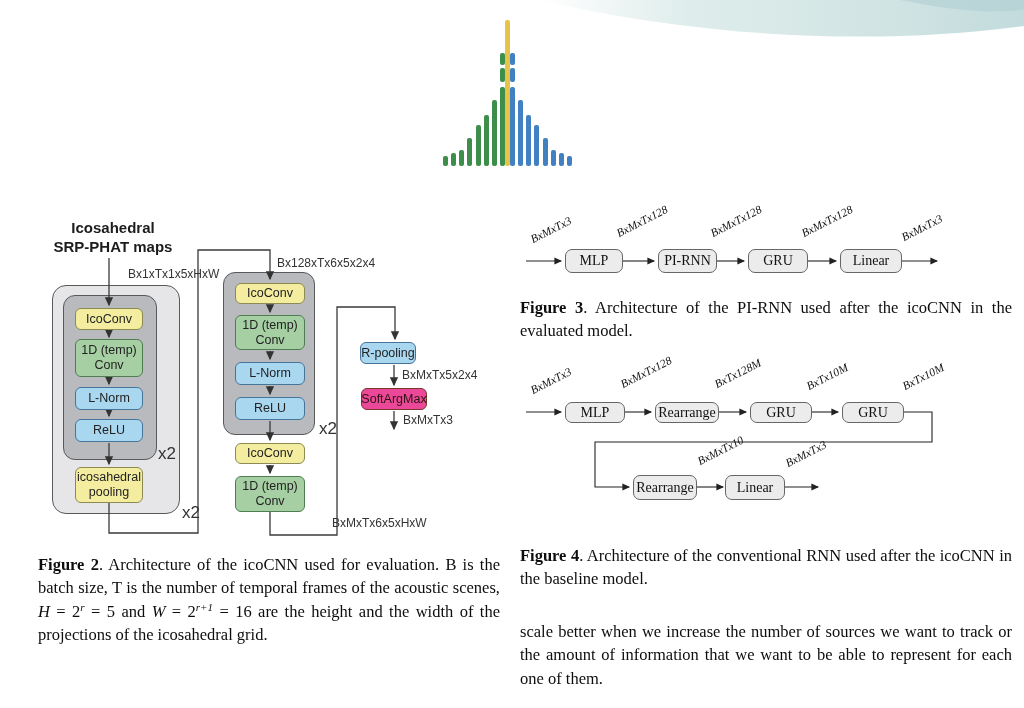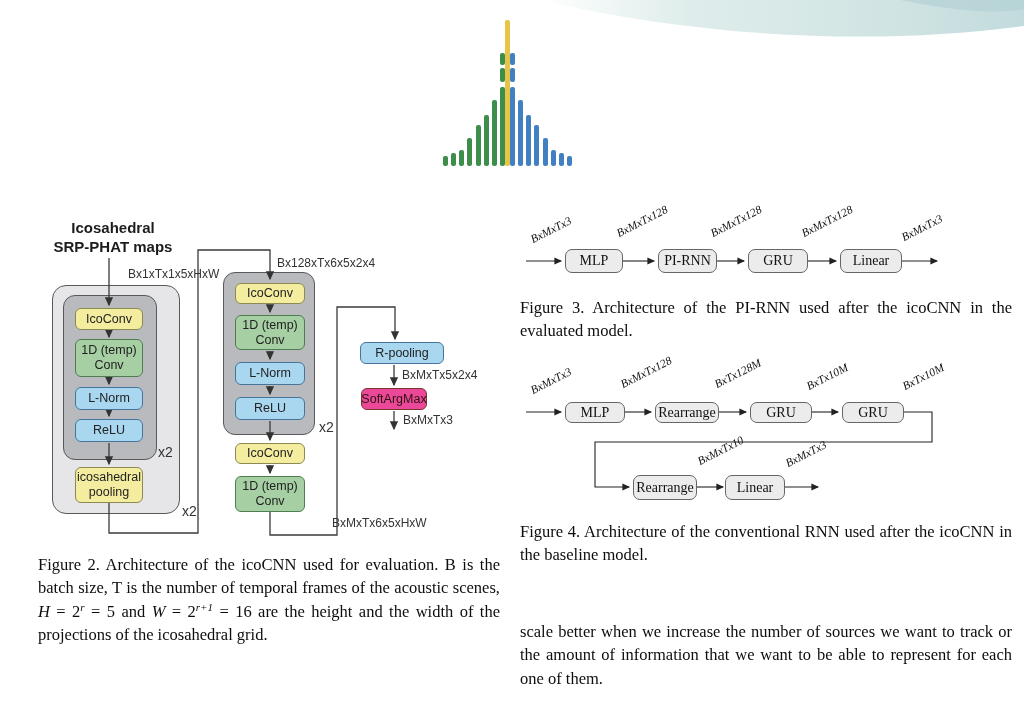--- a/index.html
+++ b/index.html
@@ -22,36 +22,36 @@
   .graybox{position:absolute;border:1.5px solid #58595b;z-index:1;}
   .f2svg{position:absolute;left:0;top:0;z-index:2;}
   .f2block{position:absolute;border-radius:6px;display:flex;flex-direction:column;
            align-items:center;justify-content:center;text-align:center;
            font-size:12.5px;line-height:1.18;color:#222;z-index:3;box-sizing:border-box;}
   .blk-yellow{background:#f4eda0;border:1.2px solid #8a8a52;}
   .blk-green{background:#a6d0a3;border:1.2px solid #4e7d52;}
   .blk-blue{background:#a9d7f0;border:1.2px solid #46759c;}
   .blk-red{background:#ec4899;border:1.2px solid #7c342e;color:#2d1210;}
   .dimlabel{position:absolute;font-size:12px;color:#333;white-space:nowrap;z-index:4;}
-  .x2{position:absolute;font-size:14px;color:#333;z-index:4;}
+  .x2{position:absolute;font-size:17px;color:#333;z-index:4;}
   .f2out{position:absolute;left:316px;top:224px;width:84px;text-align:center;
          font-weight:700;font-size:15px;line-height:1.3;color:#1c1c1c;z-index:4;}
   
   .figserif{position:absolute;}
   .box-serif{position:absolute;background:#ececec;border:1px solid #666;border-radius:7px;
              display:flex;align-items:center;justify-content:center;
              font-family:"Liberation Serif",serif;font-size:14px;color:#111;
              box-sizing:border-box;z-index:3;}
   .rlabel{position:absolute;font-family:"Liberation Serif",serif;font-style:italic;
           font-size:11.5px;color:#111;white-space:nowrap;
           transform:rotate(-27deg);transform-origin:left bottom;z-index:4;}
   
   .cap{position:absolute;font-family:"Liberation Serif",serif;font-size:16.5px;
        line-height:1.42;color:#0d0d0d;text-align:justify;}
-  .cap b{font-weight:400;margin-top:44px;}
+  .cap b{font-weight:700;margin-top:44px;}
   .cap sup{font-size:11px;line-height:0;}
   .cap i, .cap sup i{font-style:italic;}
 </style>
 </head>
 <body>
 
 <svg class="swoosh" viewBox="0 0 1024 70">
   <defs>
     <linearGradient id="swg" x1="0" y1="0" x2="1" y2="0">
       <stop offset="0" stop-color="#d9eae8" stop-opacity="0"></stop>
@@ -156,21 +156,21 @@
       <span>ReLU</span>
     </div>
   <div class="f2block blk-yellow" style="left:197px;top:228px;width:70px;height:21px;">
       <span>IcoConv</span>
     </div>
   <div class="f2block blk-green" style="left:197px;top:261px;width:70px;height:36px;">
     <span>1D (temp)</span>
     <span>Conv</span>
   </div>
 
-  <div class="f2block blk-blue" style="left:322px;top:127px;width:84px;height:22px;">
+  <div class="f2block blk-blue" style="left:322px;top:127px;width:56px;height:22px;">
       <span>R-pooling</span>
     </div>
   <div class="f2block blk-red" style="left:323px;top:173px;width:66px;height:22px;">
       <span>SoftArgMax</span>
     </div>
 
   <div class="dimlabel" style="left:90px;top:52px;">Bx1xTx1x5xHxW</div>
   <div class="dimlabel" style="left:239px;top:41px;">Bx128xTx6x5x2x4</div>
   <div class="dimlabel" style="left:294px;top:301px;">BxMxTx6x5xHxW</div>
   <div class="dimlabel" style="left:364px;top:153px;">BxMxTx5x2x4</div>
@@ -261,17 +261,17 @@
 </div>
 
 <div class="cap" style="left:38px;top:553px;width:462px;">
   <b>Figure 2</b><span>. Architecture of the icoCNN used for evaluation.  B is the batch size, T is the number of temporal frames of the acoustic scenes, </span><i>H</i><span> = 2</span><sup><i>r</i></sup><span> = 5 and </span><i>W</i><span> = 2</span><sup><i>r+1</i></sup><span> = 16 are the height and the width of the projections of the icosahedral grid.</span>
 </div>
 
 <div class="cap" style="left:520px;top:296px;width:492px;">
   <b>Figure 3</b><span>. Architecture of the PI-RNN used after the icoCNN in the evaluated model.</span>
 </div>
 
-<div class="cap" style="left:520px;top:520px;width:492px;">
+<div class="cap" style="left:520px;top:544px;width:492px;">
   <b>Figure 4</b><span>. Architecture of the conventional RNN used after the icoCNN in the baseline model.</span>
 </div>
 
 <div class="cap" style="left:520px;top:620px;width:492px;">scale better when we increase the number of sources we want to track or the amount of information that we want to be able to represent for each one of them.</div>
 
 </body></html>

